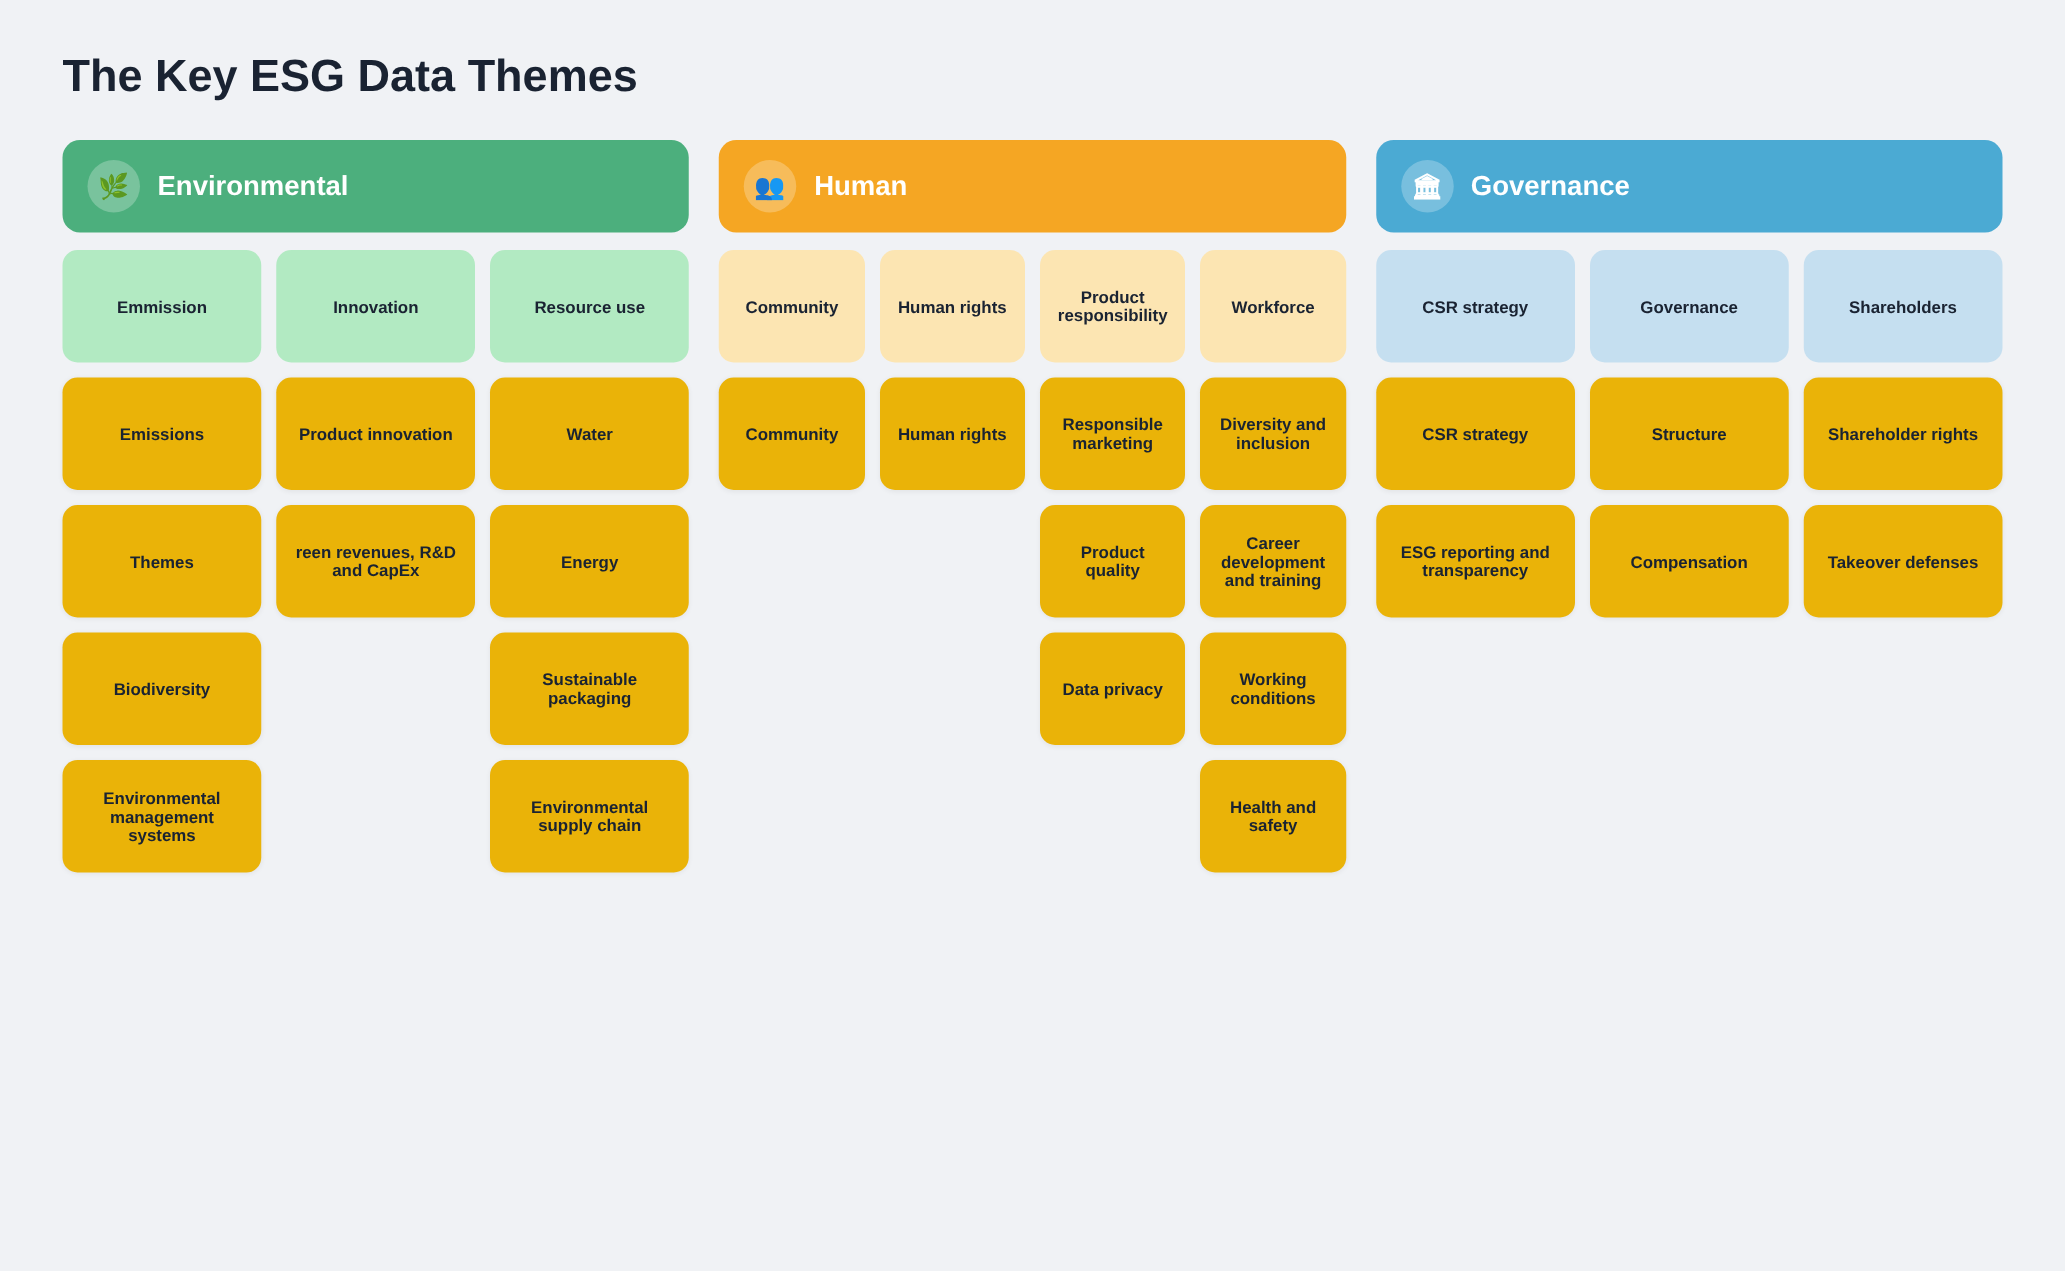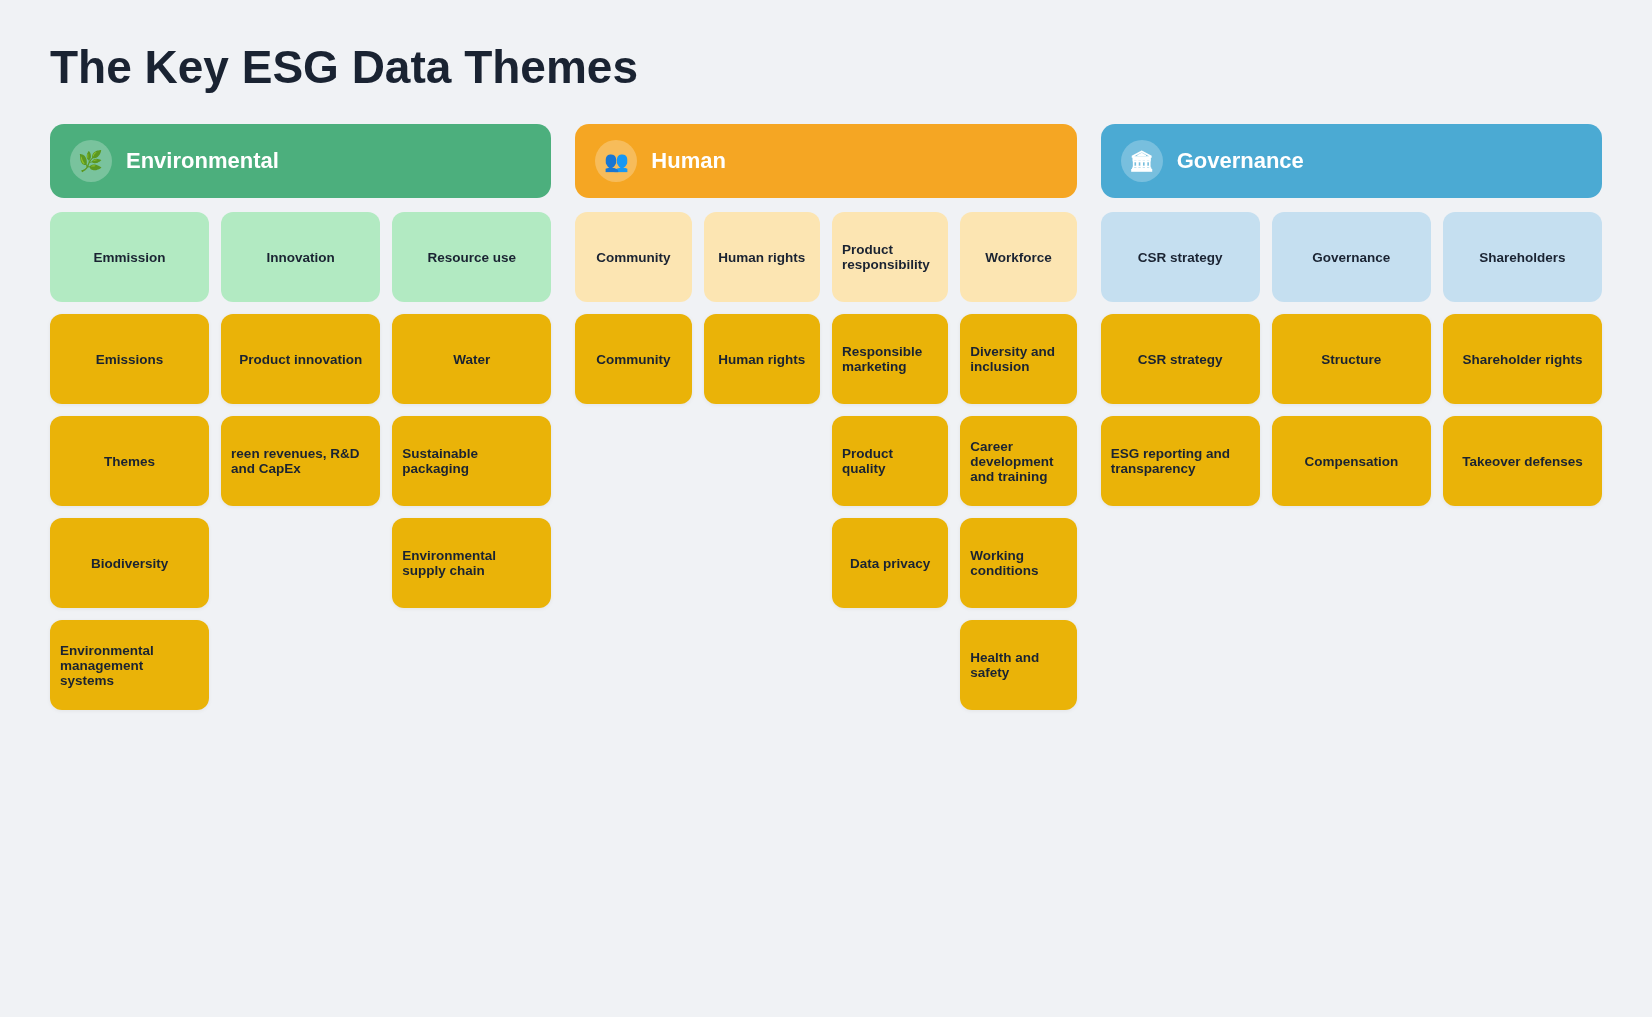--- a/index.html
+++ b/index.html
@@ -4,21 +4,21 @@
   <style>
     * { box-sizing: border-box; margin: 0; padding: 0; }
     body {
       background: #f0f2f5;
       font-family: 'Segoe UI', Arial, sans-serif;
       padding: 40px 50px;
       min-height: 1017px;
       width: 1652px;
     }
     h1 {
-      font-size: 46px;
+      font-size: 36px;
       font-weight: 800;
       color: #1a2332;
       margin-bottom: 30px;
     }
     .columns {
       display: flex;
       gap: 24px;
       align-items: flex-start;
     }
     .column {
@@ -62,20 +62,21 @@
       display: flex;
       flex-direction: column;
       gap: 12px;
     }
 
     .card {
       border-radius: 12px;
       display: flex;
       align-items: center;
       justify-content: center;
+      text-align: center;
       font-size: 13.5px;
       font-weight: 600;
       color: #1a2332;
       padding: 16px 10px;
       min-height: 90px;
     }
     .card-colored-env {
       background: #b2eac2;
     }
     .card-colored-social {
@@ -115,20 +116,21 @@
         <div class="subcol">
           <div class="card card-colored-env">Innovation</div>
           <div class="card card-white">Product innovation</div>
           <div class="card card-white">reen revenues, R&amp;D and CapEx</div>
           <div class="card card-empty"></div>
           <div class="card card-empty"></div>
         </div>
         <div class="subcol">
           <div class="card card-colored-env">Resource use</div>
           <div class="card card-white">Water</div>
+          <div class="card card-white">Energy</div>
           <div class="card card-white">Sustainable packaging</div>
           <div class="card card-white">Environmental supply chain</div>
         </div>
       </div>
     </div>
     <div class="column col-social">
       <div class="column-header">
         <div class="header-icon">👥</div>
         <span>Human</span>
       </div>

